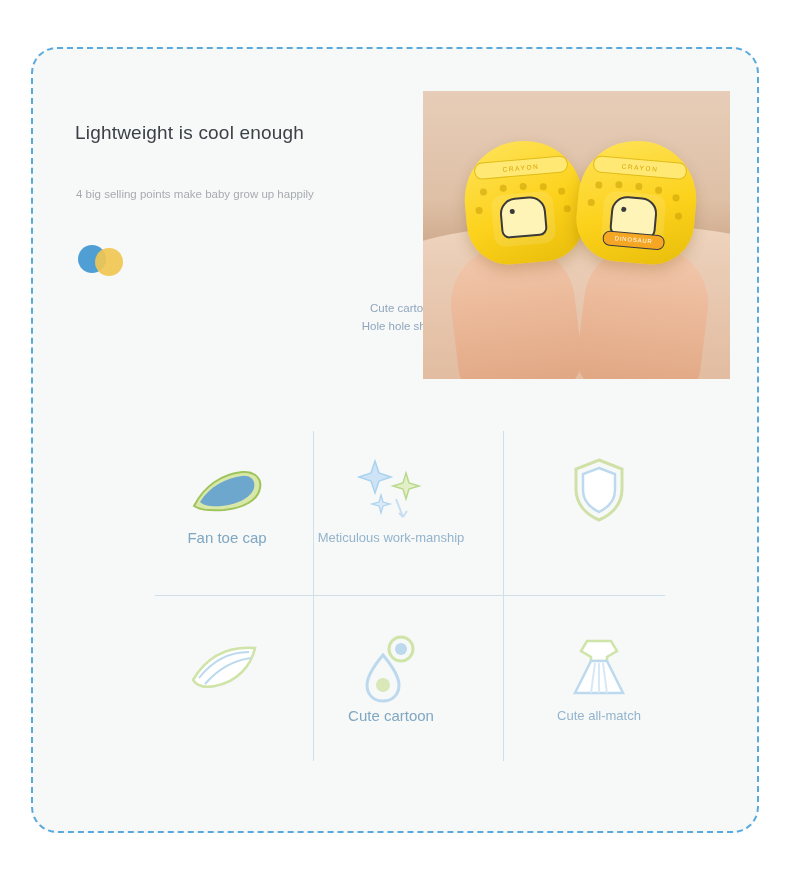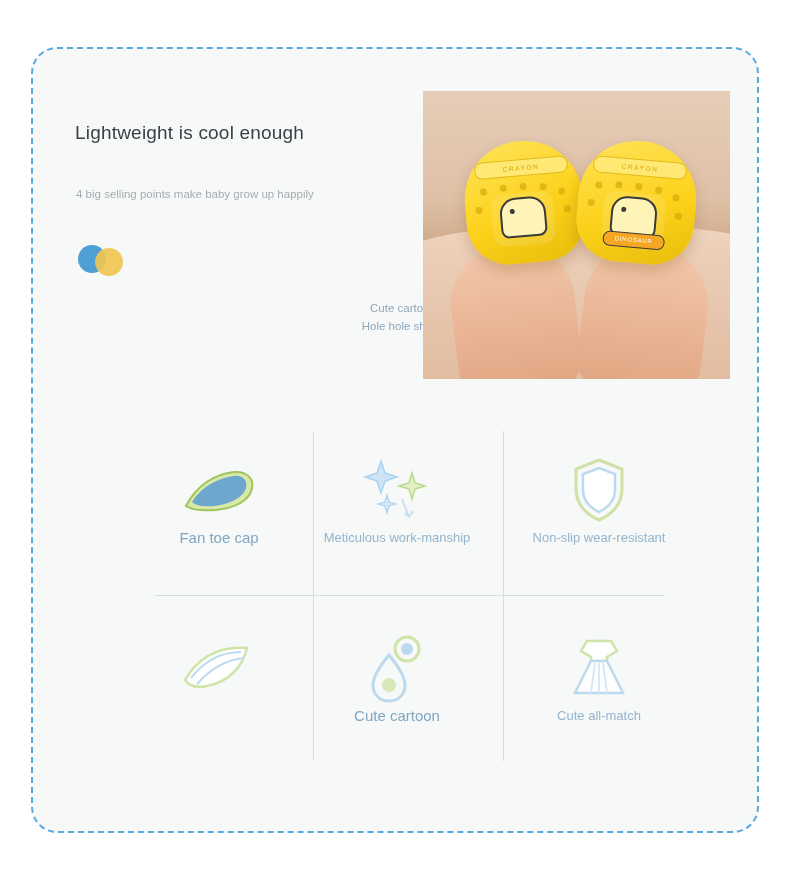--- a/index.html
+++ b/index.html
@@ -265,22 +265,22 @@
     line-height: 17px;
     color: #93b4cc;
   }
   .cell.big .cell-label {
     font-size: 15px;
     color: #7fa7c2;
   }
 
   .r1 { top: 32px; }
   .r2 { top: 210px; }
-  .c1 { left: 0; }
-  .c2 { left: 178px; }
+  .c1 { left: 8px; }
+  .c2 { left: 172px; }
   .c3 { left: 380px; }
 
   svg { display: block; }
 </style>
 </head>
 <body>
 
 <div class="page">
   <div class="dashed-frame">
 
@@ -365,21 +365,20 @@
         <div class="cell-label">Meticulous work-manship</div>
       </div>
 
       <div class="cell r1 c3">
         <div class="icon-wrap">
           <svg width="58" height="68" viewBox="0 0 58 68">
             <path d="M29 4 L52 13 V33 C52 49 41 59 29 64 C17 59 6 49 6 33 V13 Z" fill="none" stroke="#cfe1a6" stroke-width="3"></path>
             <path d="M29 12 L45 18 V34 C45 45 37 52 29 56 C21 52 13 45 13 34 V18 Z" fill="#ffffff" stroke="#bcd9ee" stroke-width="2.5"></path>
           </svg>
         </div>
-        <div class="cell-label">Non-slip wear-resistant</div>
       </div>
 
       <div class="cell r2 c1">
         <div class="icon-wrap">
           <svg width="84" height="56" viewBox="0 0 84 56">
             <path d="M8 40 C22 16 44 6 70 8 C66 26 52 42 30 46 C20 48 12 46 8 40 Z" fill="#ffffff" stroke="#cfe4a8" stroke-width="2.5"></path>
             <path d="M14 38 C28 20 46 12 64 12" fill="none" stroke="#bcd9ee" stroke-width="2"></path>
             <path d="M20 44 C34 28 50 20 66 18" fill="none" stroke="#bcd9ee" stroke-width="2"></path>
           </svg>
         </div>

